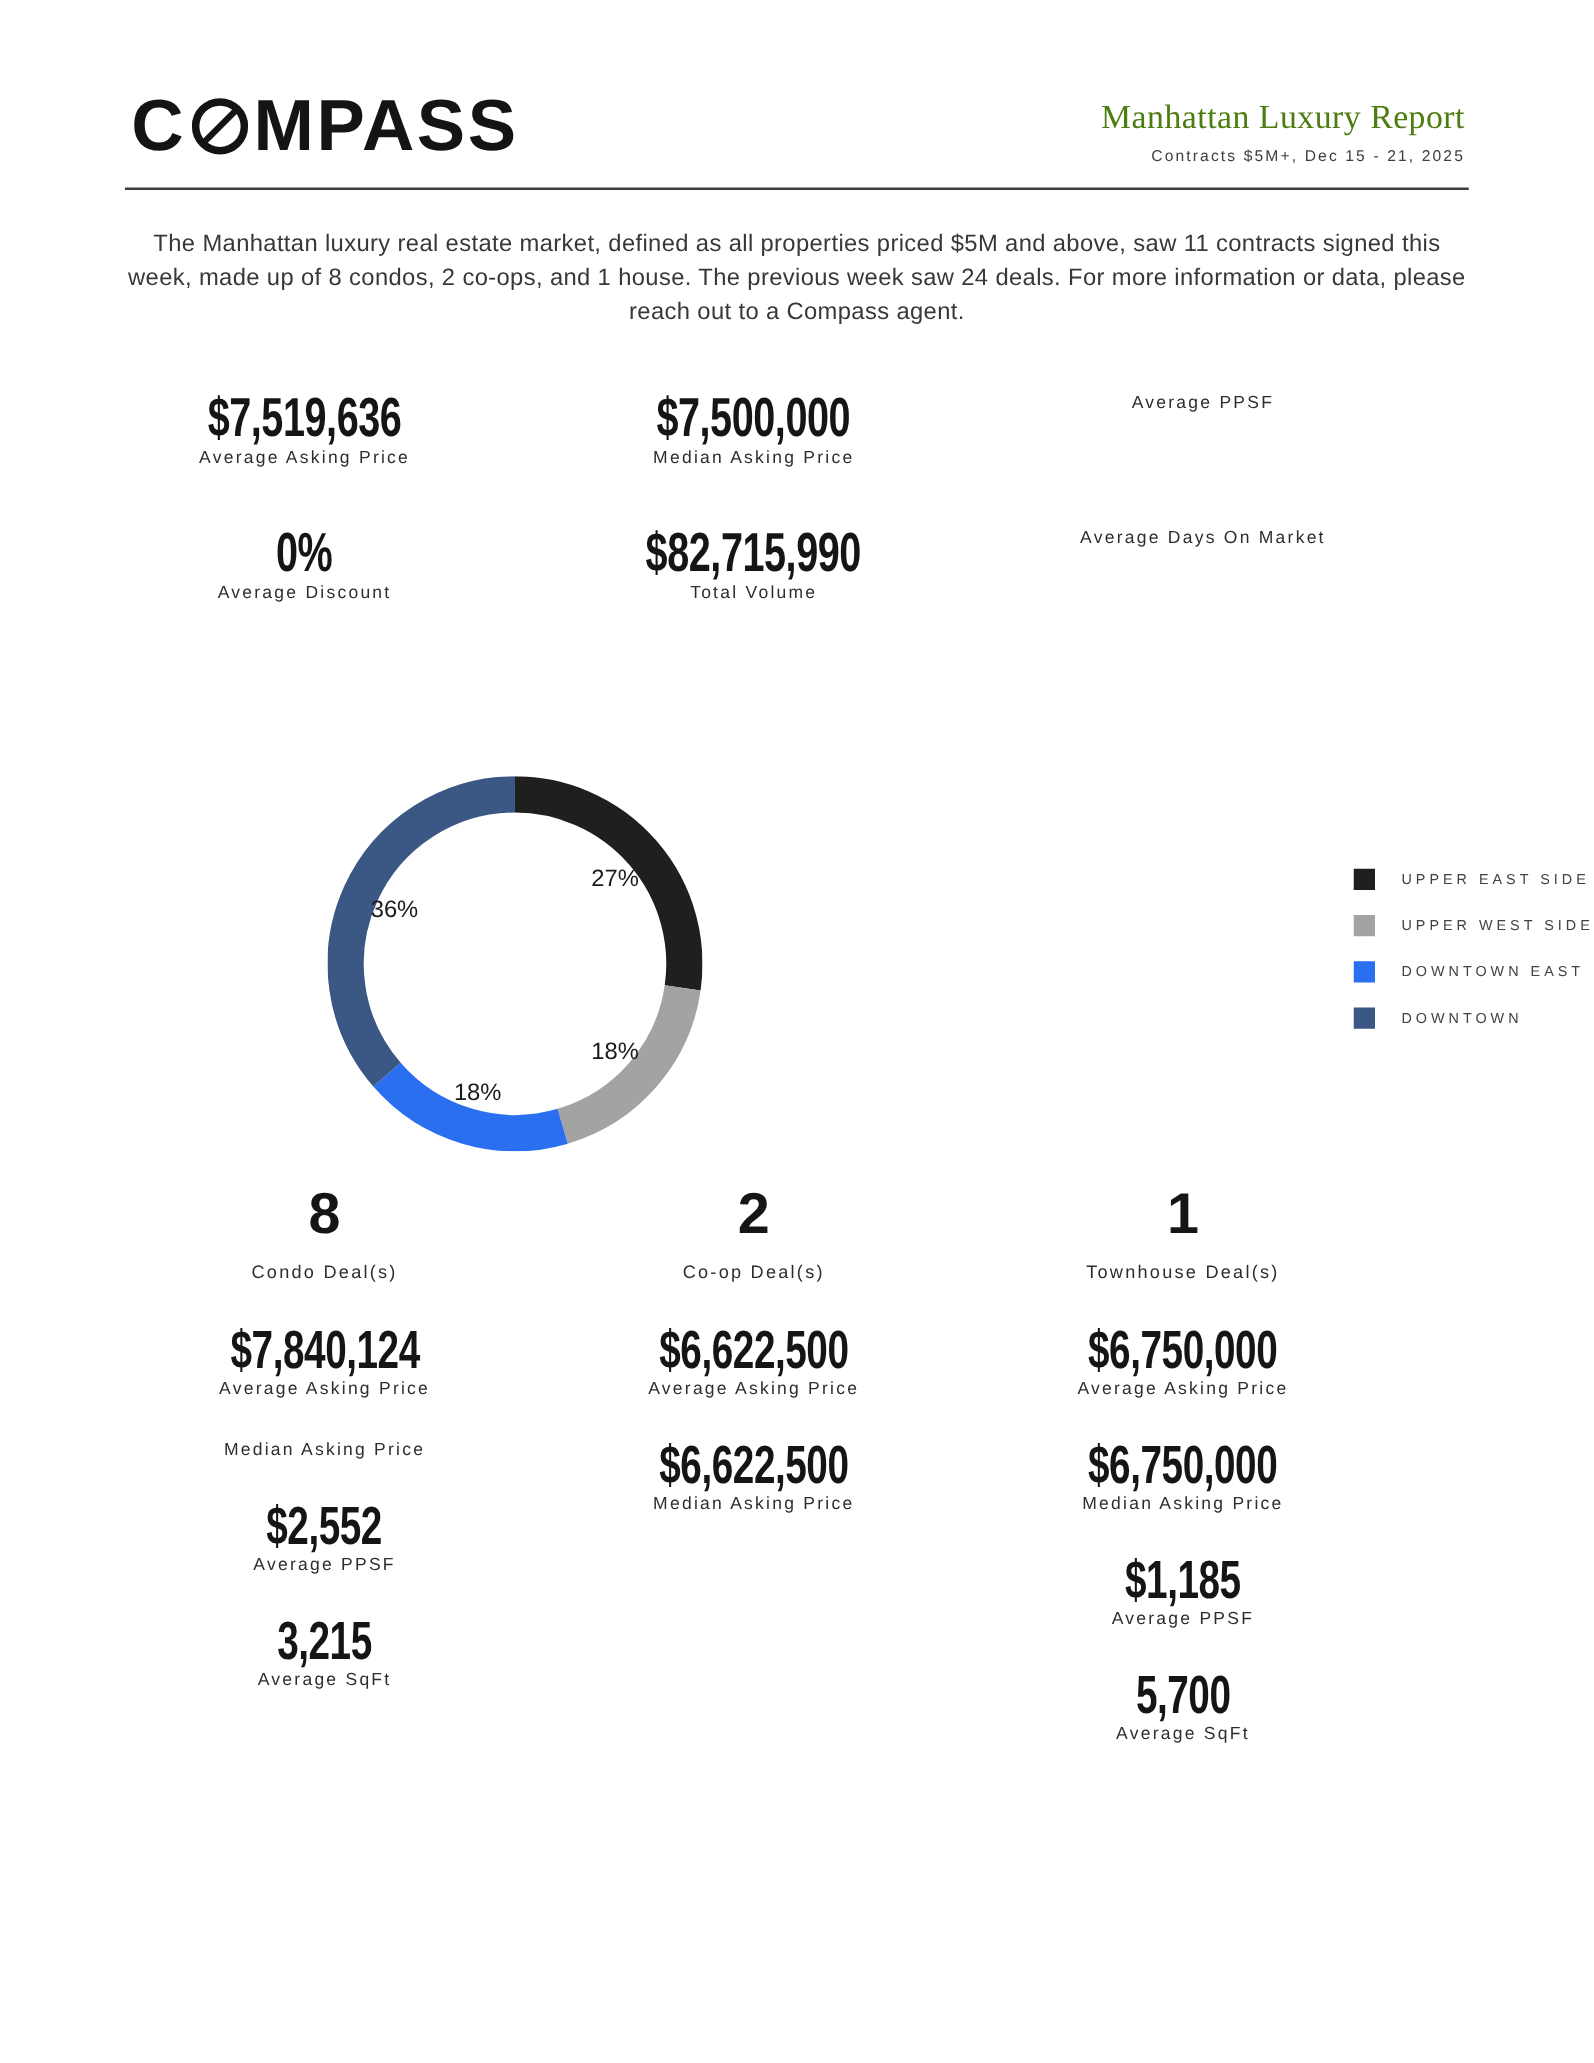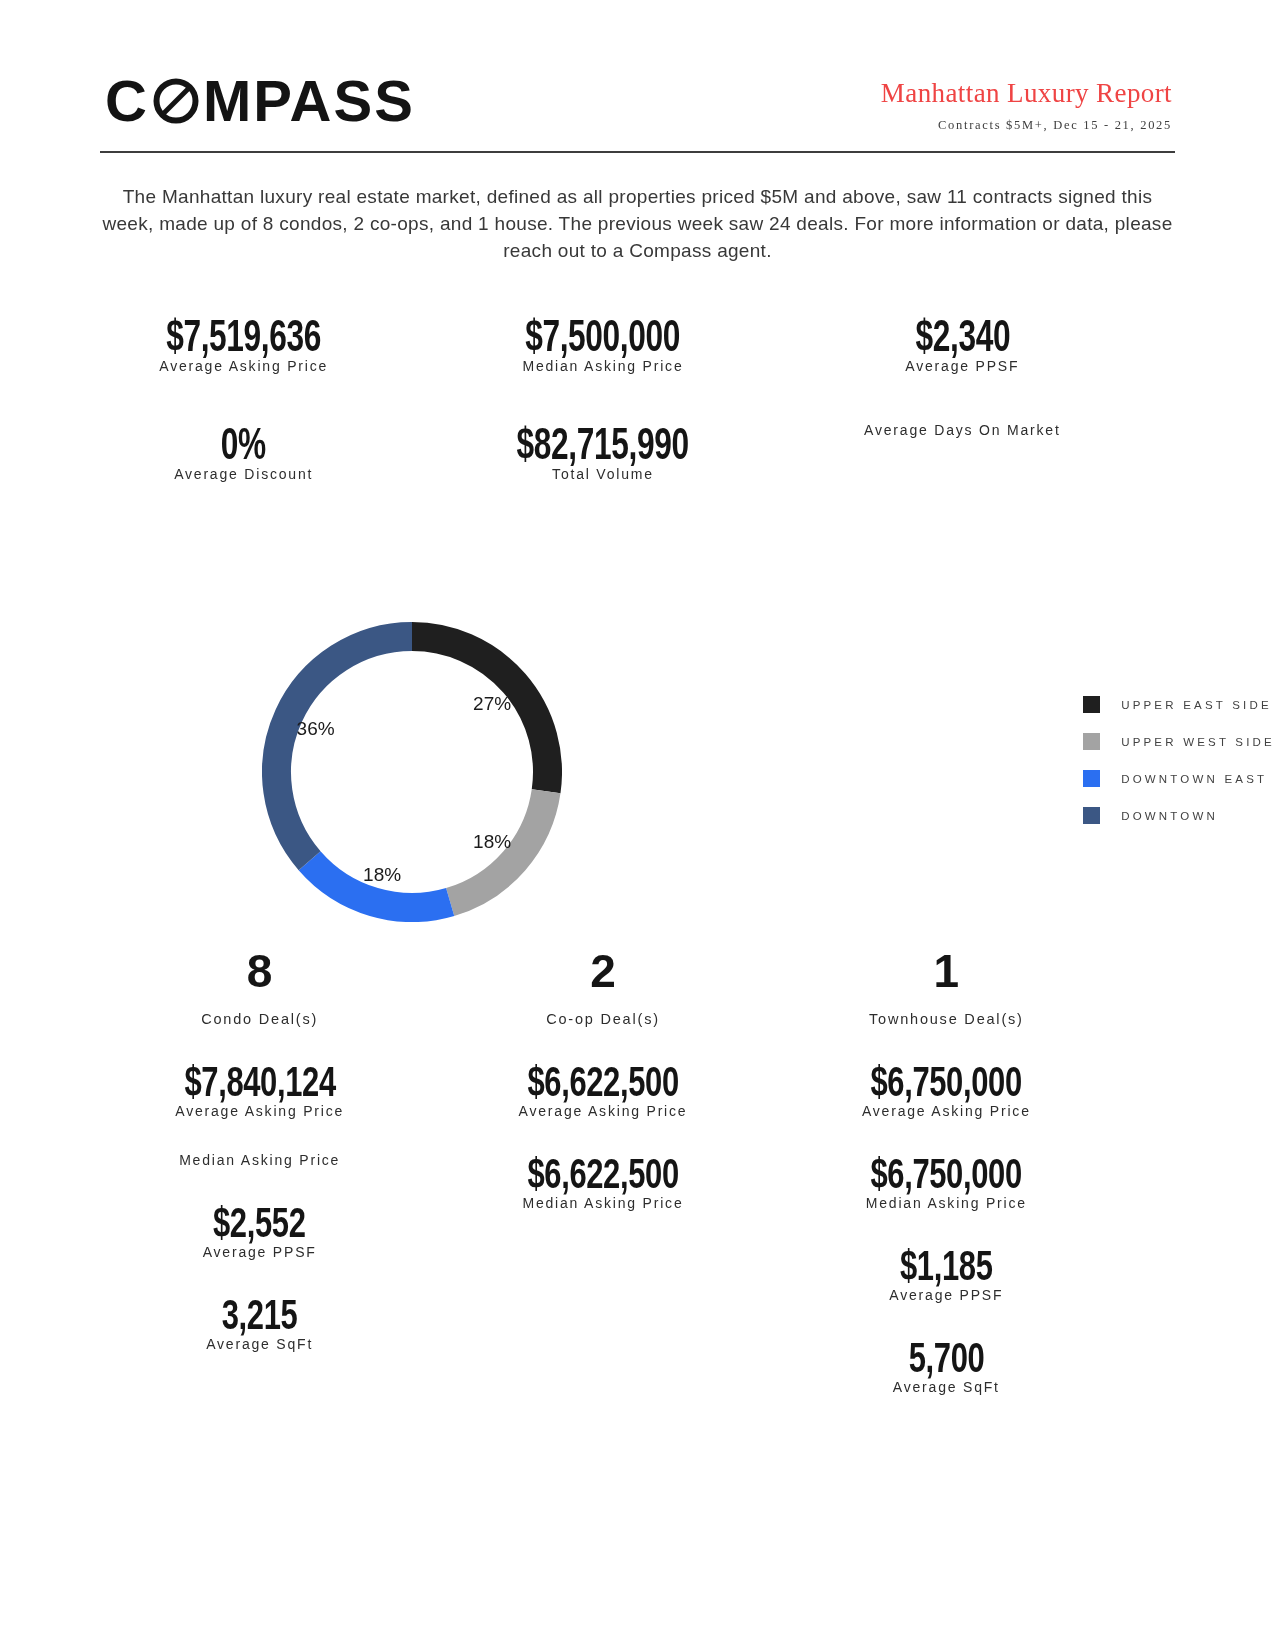--- a/index.html
+++ b/index.html
@@ -6,22 +6,22 @@
   html,body { background:#ffffff; }
   .page {
     width:1275px; height:1650px; background:#ffffff; overflow:hidden;
     font-family:"Liberation Sans", sans-serif; color:#1d1d1d; position:relative;
   }
   
   .header { display:flex; justify-content:space-between; align-items:flex-start; padding:72px 103px 0 105px; }
   .logo { display:flex; align-items:center; font-weight:700; font-size:58px; line-height:1; letter-spacing:2px; color:#141414; }
   .logo-o { width:46px; height:46px; margin:0 4px; flex:none; }
   .header-right { text-align:right; padding-top:6px; }
-  .report-title { font-family:"Liberation Serif", serif; font-size:27px; letter-spacing:0.4px; color:#ef4444; }
-  .report-subtitle { margin-top:9px; font-size:12.5px; letter-spacing:1.7px; color:#3e3e3e;font-family:Liberation Serif, serif; }
+  .report-title { font-family:"Liberation Serif", serif; font-size:27px; letter-spacing:0.4px; color:#4d7c0f; }
+  .report-subtitle { margin-top:9px; font-size:12.5px; letter-spacing:1.7px; color:#3e3e3e; }
   .divider { border-top:2px solid #3d3d3d; margin:18px 100px 0 100px; }
   
   .intro { width:1075px; margin:30px auto 0; text-align:center; font-size:19px; line-height:27px; letter-spacing:0.3px; color:#383838; }
   
   .stats-grid { margin:50px 0 0 88px; width:1030px; display:grid; grid-template-columns:repeat(3,1fr); row-gap:34px;gap:48px; }
   .stat { text-align:center; }
   .stat-value { font-size:44px; font-weight:700; line-height:44px; color:#151515; white-space:nowrap; }
   .squeeze { display:inline-block; transform:scaleX(0.72); letter-spacing:-0.5px; }
   .stat-label { font-size:14px; letter-spacing:1.8px; color:#2d2d2d; }
   
@@ -67,21 +67,20 @@
   <div class="stats-grid">
     <div class="stat">
       <div class="stat-value"><span class="squeeze">$7,519,636</span></div>
       <div class="stat-label">Average Asking Price</div>
     </div>
     <div class="stat">
       <div class="stat-value"><span class="squeeze">$7,500,000</span></div>
       <div class="stat-label">Median Asking Price</div>
     </div>
     <div class="stat">
-      <div class="stat-value"><span class="squeeze">$2,340</span></div>
       <div class="stat-label">Average PPSF</div>
     </div>
     <div class="stat">
       <div class="stat-value"><span class="squeeze">0%</span></div>
       <div class="stat-label">Average Discount</div>
     </div>
     <div class="stat">
       <div class="stat-value"><span class="squeeze">$82,715,990</span></div>
       <div class="stat-label">Total Volume</div>
     </div>

